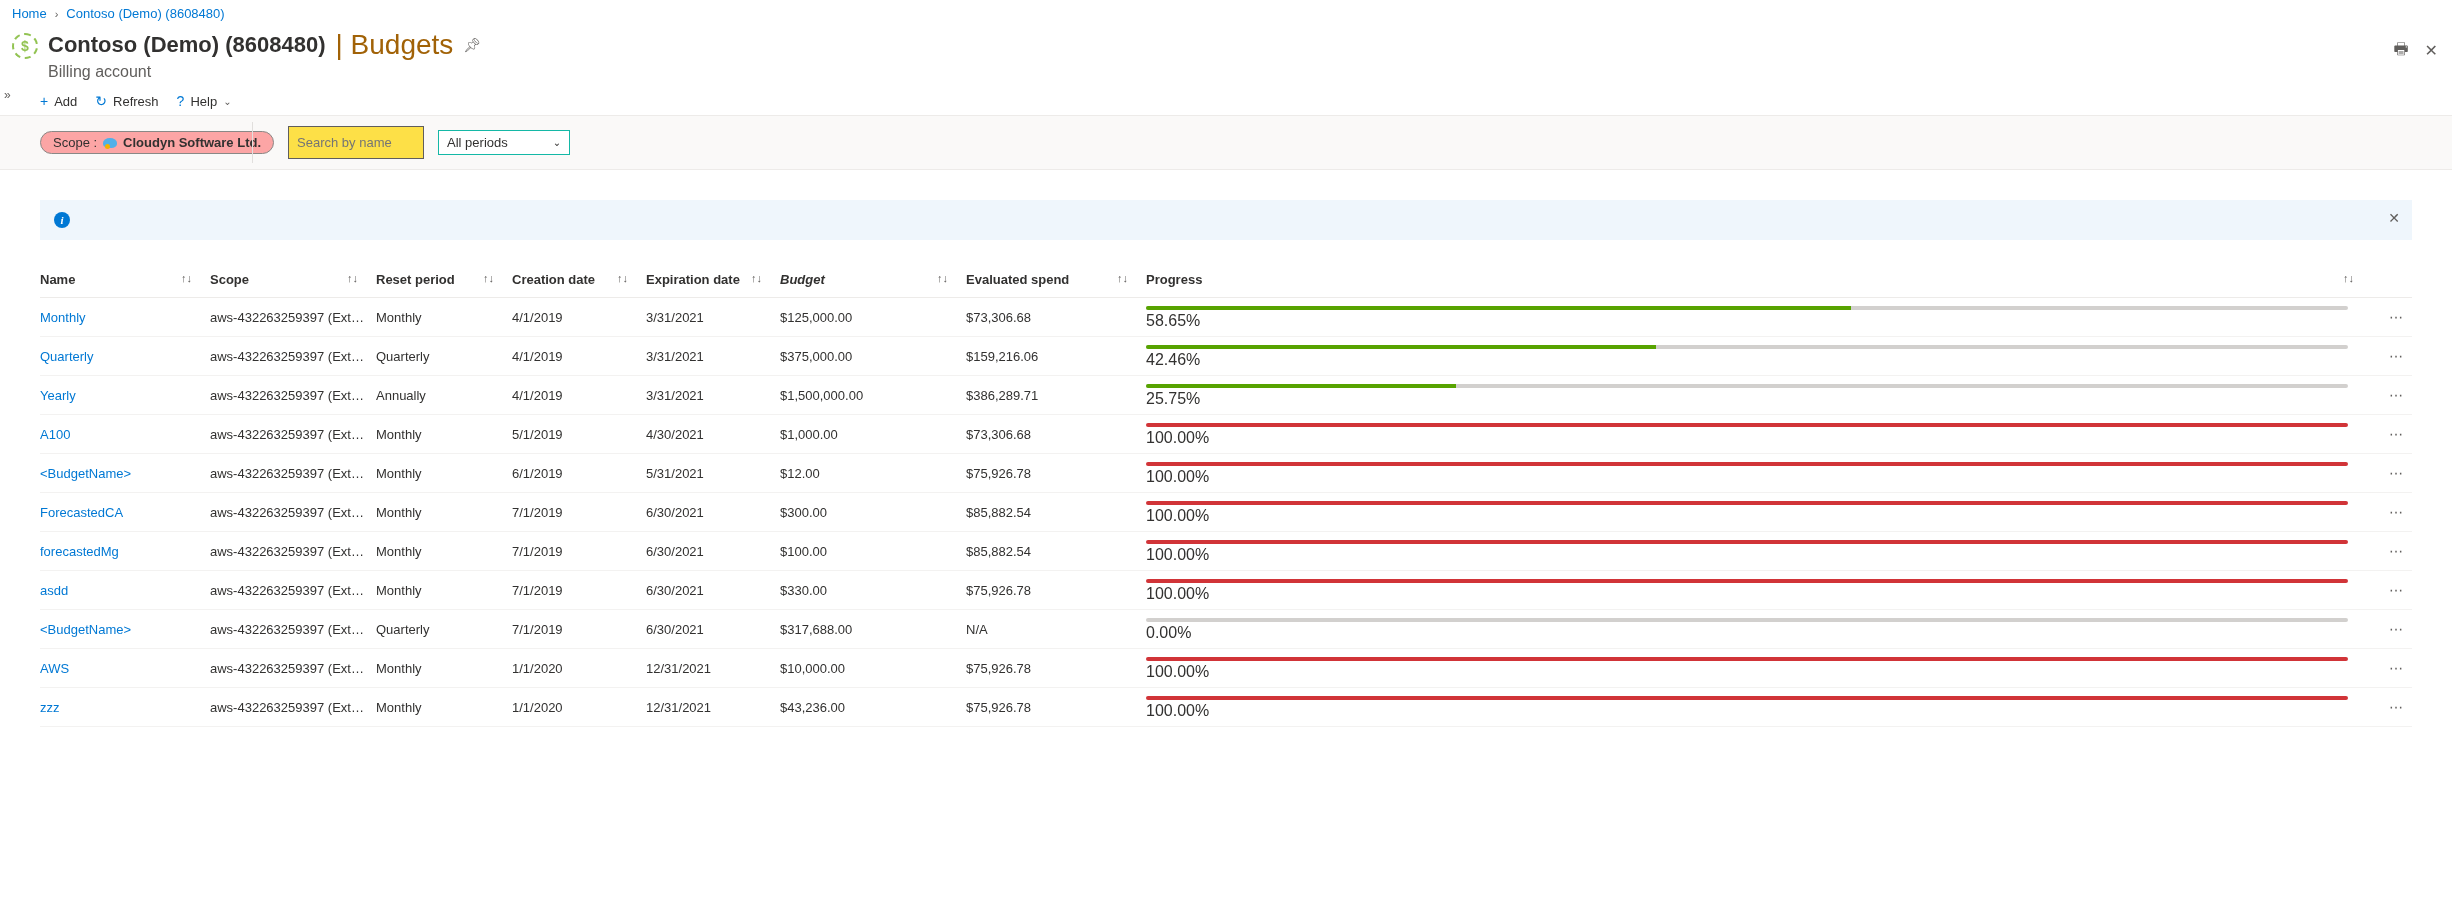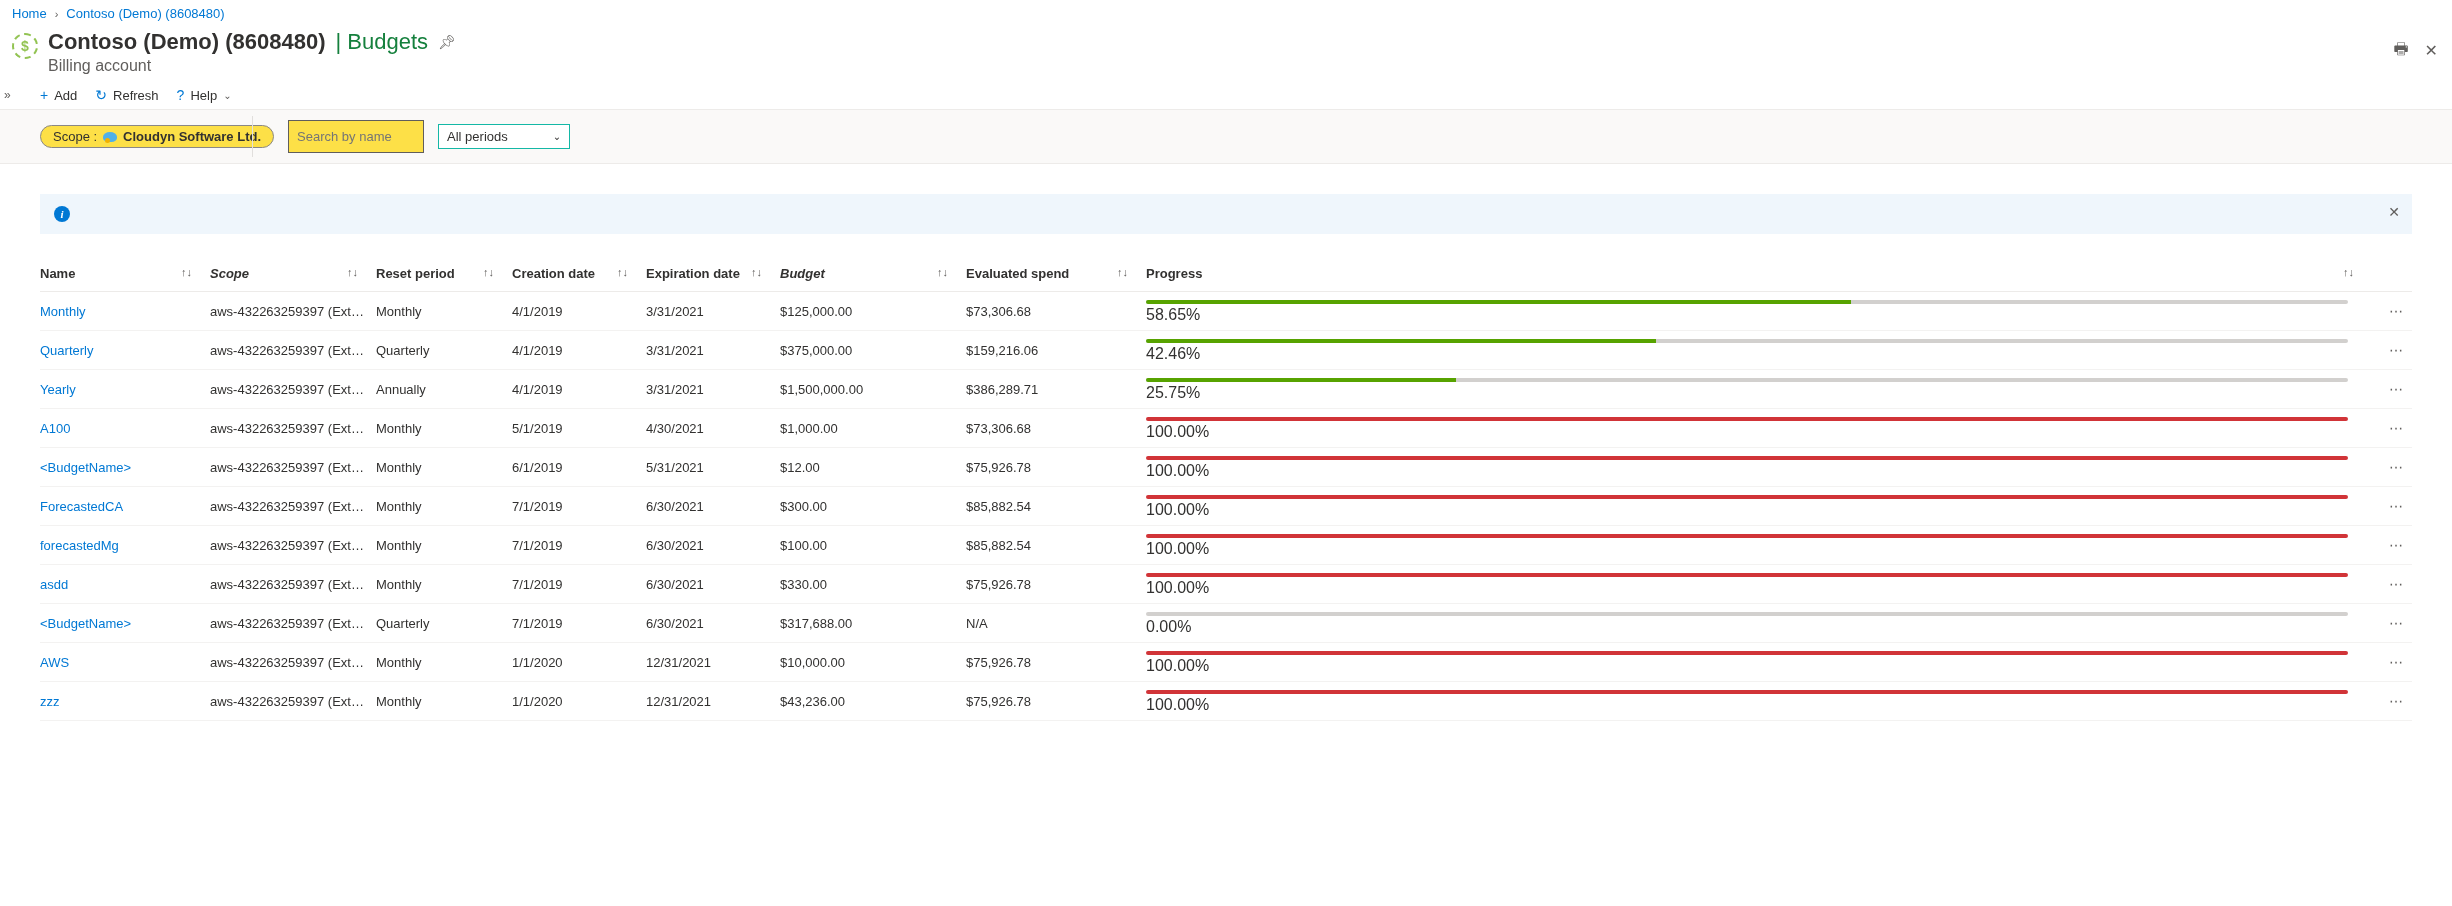--- a/index.html
+++ b/index.html
@@ -7,56 +7,56 @@
 
 .breadcrumb { display: flex; align-items: center; gap: 8px; padding: 6px 12px; font-size: 13px; }
 .breadcrumb a { color: #0078d4; text-decoration: none; }
 .breadcrumb .sep { color: #605e5c; font-size: 11px; }
 
 .header-row { display: flex; align-items: flex-start; justify-content: space-between; padding: 2px 14px 6px 12px; }
 .header-left { display: flex; align-items: flex-start; gap: 10px; }
 .hdr-icon { width: 26px; height: 26px; border-radius: 50%; border: 2px dashed #92c352; display: flex; align-items: center; justify-content: center; color: #92c352; font-weight: bold; font-size: 14px; margin-top: 4px; }
 .title-line { display: flex; align-items: center; gap: 10px; }
 .title-main { font-size: 22px; font-weight: 600; color: #323130; }
-.title-sub { font-size: 22px; font-weight: 400; color: #15803d; }
+.title-sub { font-size: 28px; font-weight: 400; color: #a16207; }
 .subtitle { font-size: 16px; color: #605e5c; margin-top: 2px; }
 .pin-icon { color: #605e5c; font-size: 14px; cursor: pointer; }
 .header-right { display: flex; gap: 16px; align-items: center; margin-top: 8px; }
 .header-right span { cursor: pointer; color: #605e5c; font-size: 16px; }
 
 .chev-expand { position: absolute; left: 4px; top: 88px; color: #605e5c; font-size: 12px; cursor: pointer; }
 
 .cmdbar { display: flex; align-items: center; gap: 18px; padding: 6px 40px; border-bottom: 1px solid #edebe9; }
 .cmd { display: flex; align-items: center; gap: 6px; color: #323130; cursor: pointer; font-size: 13px; }
 .cmd .ic { color: #0078d4; font-size: 14px; }
 
 .filterbar { display: flex; align-items: center; gap: 14px; padding: 10px 40px; border-bottom: 1px solid #edebe9; background: #faf9f8; position: relative; }
 .filterbar::before { content: ''; position: absolute; left: 252px; top: 6px; bottom: 6px; border-left: 1px solid #e1dfdd; }
-.scope-pill { display: flex; align-items: center; gap: 6px; border: 1px solid #8a8886; border-radius: 14px; padding: 3px 12px; background: #fde047; font-size: 13px; cursor: pointer; }
+.scope-pill { display: flex; align-items: center; gap: 6px; border: 1px solid #8a8886; border-radius: 14px; padding: 3px 12px; background: #fca5a5; font-size: 13px; cursor: pointer; }
 .scope-pill .cloud { width: 14px; height: 10px; background: #50b0e8; border-radius: 50% 50% 40% 40%; position: relative; }
 .scope-pill .cloud::after{content:'';position:absolute;left:2px;bottom:-1px;width:5px;height:5px;background:#f2b100;border-radius:50%;}
 .scope-pill b { font-weight: 600; }
 .searchbox { border: 1px solid #605e5c; padding: 8px 8px; width: 136px; font-size: 13px; background:#fde047; }
 .period-sel { border: 1px solid #14b8a6; padding: 4px 8px; width: 132px; font-size: 13px; background: #fff; display: flex; justify-content: space-between; align-items: center; cursor: pointer; }
 
 .content { padding: 30px 40px 20px 40px; }
 .info-banner { background: #eff6fc; border-left: 0; display: flex; align-items: center; gap: 10px; padding: 12px 14px; position: relative; margin-bottom: 24px; }
 .info-banner .info-ic { width: 16px; height: 16px; border-radius: 50%; background: #0078d4; color: #fff; display: flex; align-items: center; justify-content: center; font-size: 11px; font-weight: bold; font-style: italic; font-family: Georgia, serif; }
 .info-banner a { color: #0078d4; text-decoration: none; }
 .info-banner .close { position: absolute; right: 12px; top: 10px; cursor: pointer; color: #605e5c; font-size: 14px; }
 
 table { width: 100%; border-collapse: collapse; table-layout: fixed; }
 th { text-align: left; font-weight: 600; font-size: 13px; padding: 8px 8px 10px 0; border-bottom: 1px solid #edebe9; position: relative; margin-left: 40px; }
 th .sort { position: absolute; right: 18px; top: 8px; color: #605e5c; font-size: 11px; cursor: pointer; }
 td { padding: 6px 8px 6px 0; font-size: 13px; border-bottom: 1px solid #f3f2f1; white-space: nowrap; overflow: hidden; text-overflow: ellipsis; }
 td a { color: #0078d4; text-decoration: none; }
 td.menu { text-align: right; color: #605e5c; cursor: pointer; font-size: 14px; letter-spacing: 1px; }
 
 .col-name { width: 170px; }
-.col-scope { width: 166px; font-style: italic; }
+.col-scope { width: 166px; }
 .col-reset { width: 136px; }
 .col-cdate { width: 134px; }
 .col-edate { width: 134px; }
 .col-budget { width: 186px; font-style: italic; }
 .col-spend { width: 180px; }
 .col-prog { }
 .col-menu { width: 40px; }
 
 .progress-cell { padding-right: 24px; }
 .prog-bar { height: 4px; background: #d2d0ce; border-radius: 2px; overflow: hidden; margin-bottom: 2px; margin-top: 2px; }

